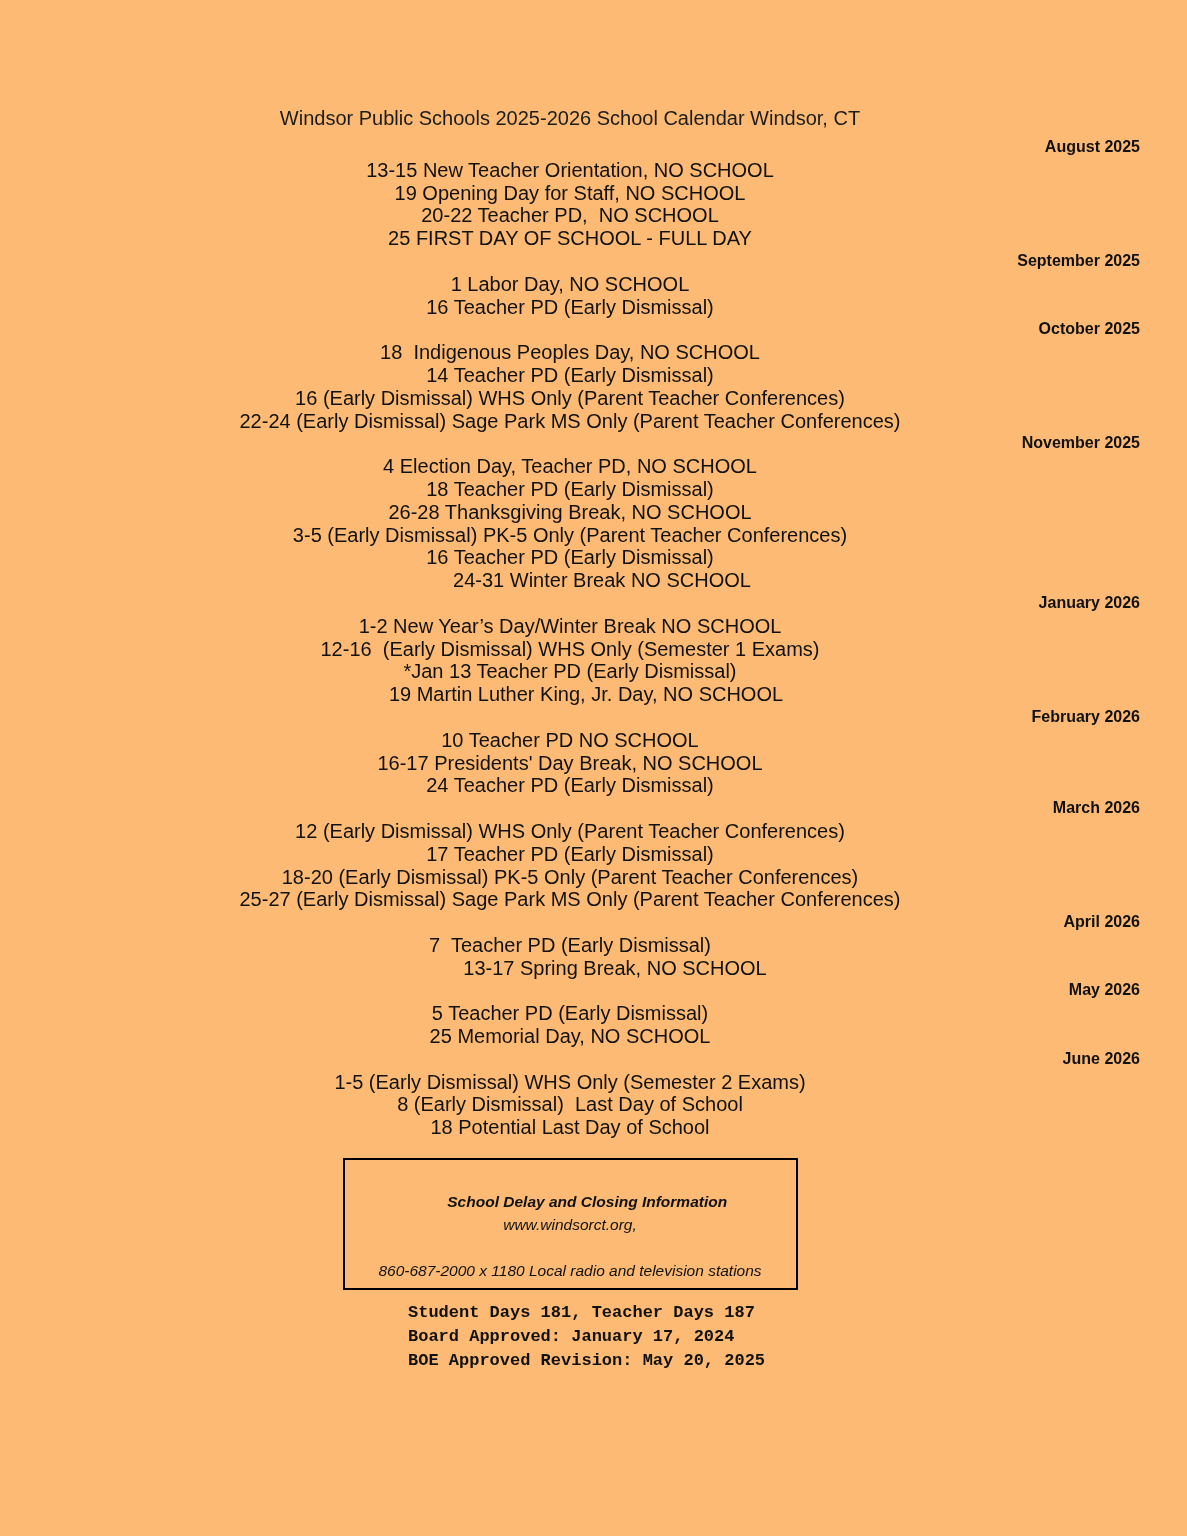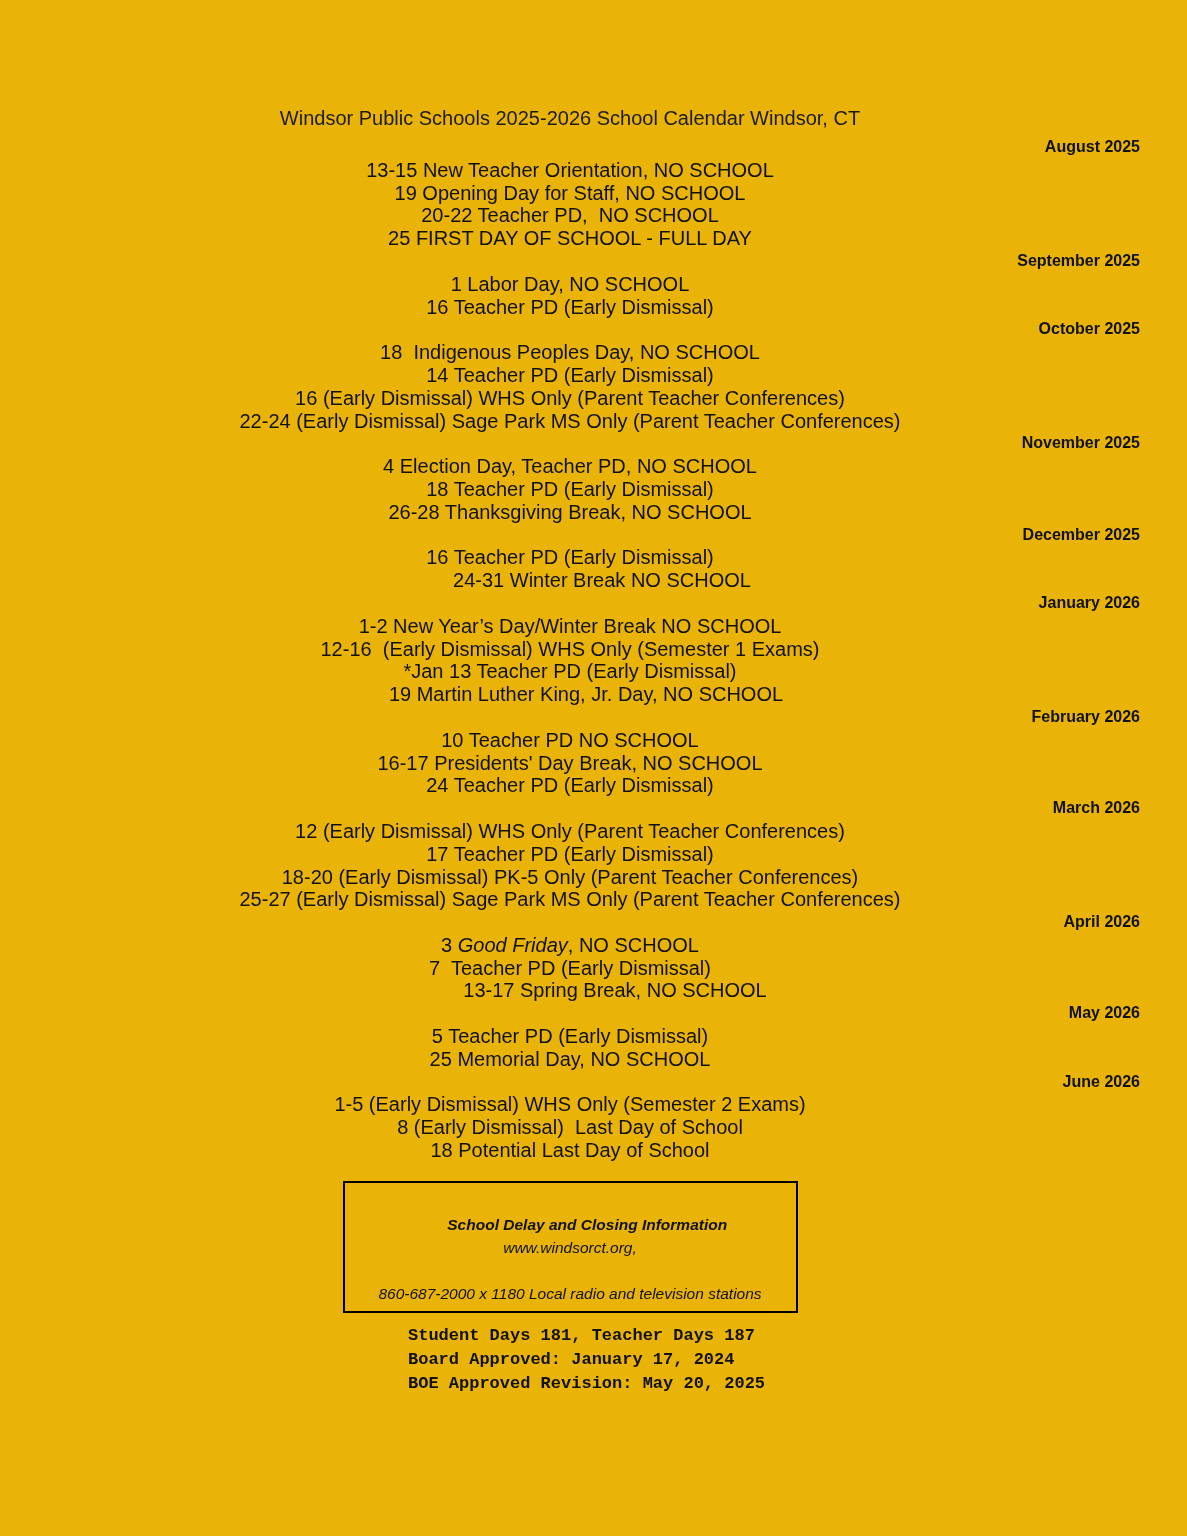--- a/index.html
+++ b/index.html
@@ -1,20 +1,20 @@
 <!DOCTYPE html>
 <html><head>
 <meta charset="utf-8">
 <style>
   html, body { margin: 0; padding: 0; background: #ffffff; }
   .page {
     position: relative;
     width: 1187px;
     height: 1536px;
-    background: #eab308;
+    background: #fdba74;
     color: #1a1a1a;
     font-family: "Liberation Sans", sans-serif;
     overflow: hidden;
   }
   .content {
     width: 1140px;
     padding-top: 104px;
     text-align: center;
   }
   .doc-title {
@@ -87,39 +87,38 @@
         <div class="event">16 Teacher PD (Early Dismissal)</div>
         <div class="month">October 2025</div>
         <div class="event">18  Indigenous Peoples Day, NO SCHOOL</div>
         <div class="event">14 Teacher PD (Early Dismissal)</div>
         <div class="event">16 (Early Dismissal) WHS Only (Parent Teacher Conferences)</div>
         <div class="event">22-24 (Early Dismissal) Sage Park MS Only (Parent Teacher Conferences)</div>
         <div class="month">November 2025</div>
         <div class="event">4 Election Day, Teacher PD, NO SCHOOL</div>
         <div class="event">18 Teacher PD (Early Dismissal)</div>
         <div class="event">26-28 Thanksgiving Break, NO SCHOOL</div>
-        <div class="month">December 2025</div>
+        <div class="event">3-5 (Early Dismissal) PK-5 Only (Parent Teacher Conferences)</div>
         <div class="event">16 Teacher PD (Early Dismissal)</div>
         <div class="event" style="left: 32px;">24-31 Winter Break NO SCHOOL</div>
         <div class="month">January 2026</div>
         <div class="event">1-2 New Year’s Day/Winter Break NO SCHOOL</div>
         <div class="event">12-16  (Early Dismissal) WHS Only (Semester 1 Exams)</div>
         <div class="event">*Jan 13 Teacher PD (Early Dismissal)</div>
         <div class="event" style="left: 16px;">19 Martin Luther King, Jr. Day, NO SCHOOL</div>
         <div class="month">February 2026</div>
         <div class="event">10 Teacher PD NO SCHOOL</div>
         <div class="event">16-17 Presidents' Day Break, NO SCHOOL</div>
         <div class="event">24 Teacher PD (Early Dismissal)</div>
         <div class="month">March 2026</div>
         <div class="event">12 (Early Dismissal) WHS Only (Parent Teacher Conferences)</div>
         <div class="event">17 Teacher PD (Early Dismissal)</div>
         <div class="event">18-20 (Early Dismissal) PK-5 Only (Parent Teacher Conferences)</div>
         <div class="event">25-27 (Early Dismissal) Sage Park MS Only (Parent Teacher Conferences)</div>
         <div class="month">April 2026</div>
-        <div class="event">3 <span class="it">Good Friday</span>, NO SCHOOL</div>
         <div class="event">7  Teacher PD (Early Dismissal)</div>
         <div class="event" style="left: 45px;">13-17 Spring Break, NO SCHOOL</div>
         <div class="month">May 2026</div>
         <div class="event">5 Teacher PD (Early Dismissal)</div>
         <div class="event">25 Memorial Day, NO SCHOOL</div>
         <div class="month">June 2026</div>
         <div class="event">1-5 (Early Dismissal) WHS Only (Semester 2 Exams)</div>
         <div class="event">8 (Early Dismissal)  Last Day of School</div>
         <div class="event">18 Potential Last Day of School</div>
       </div>

